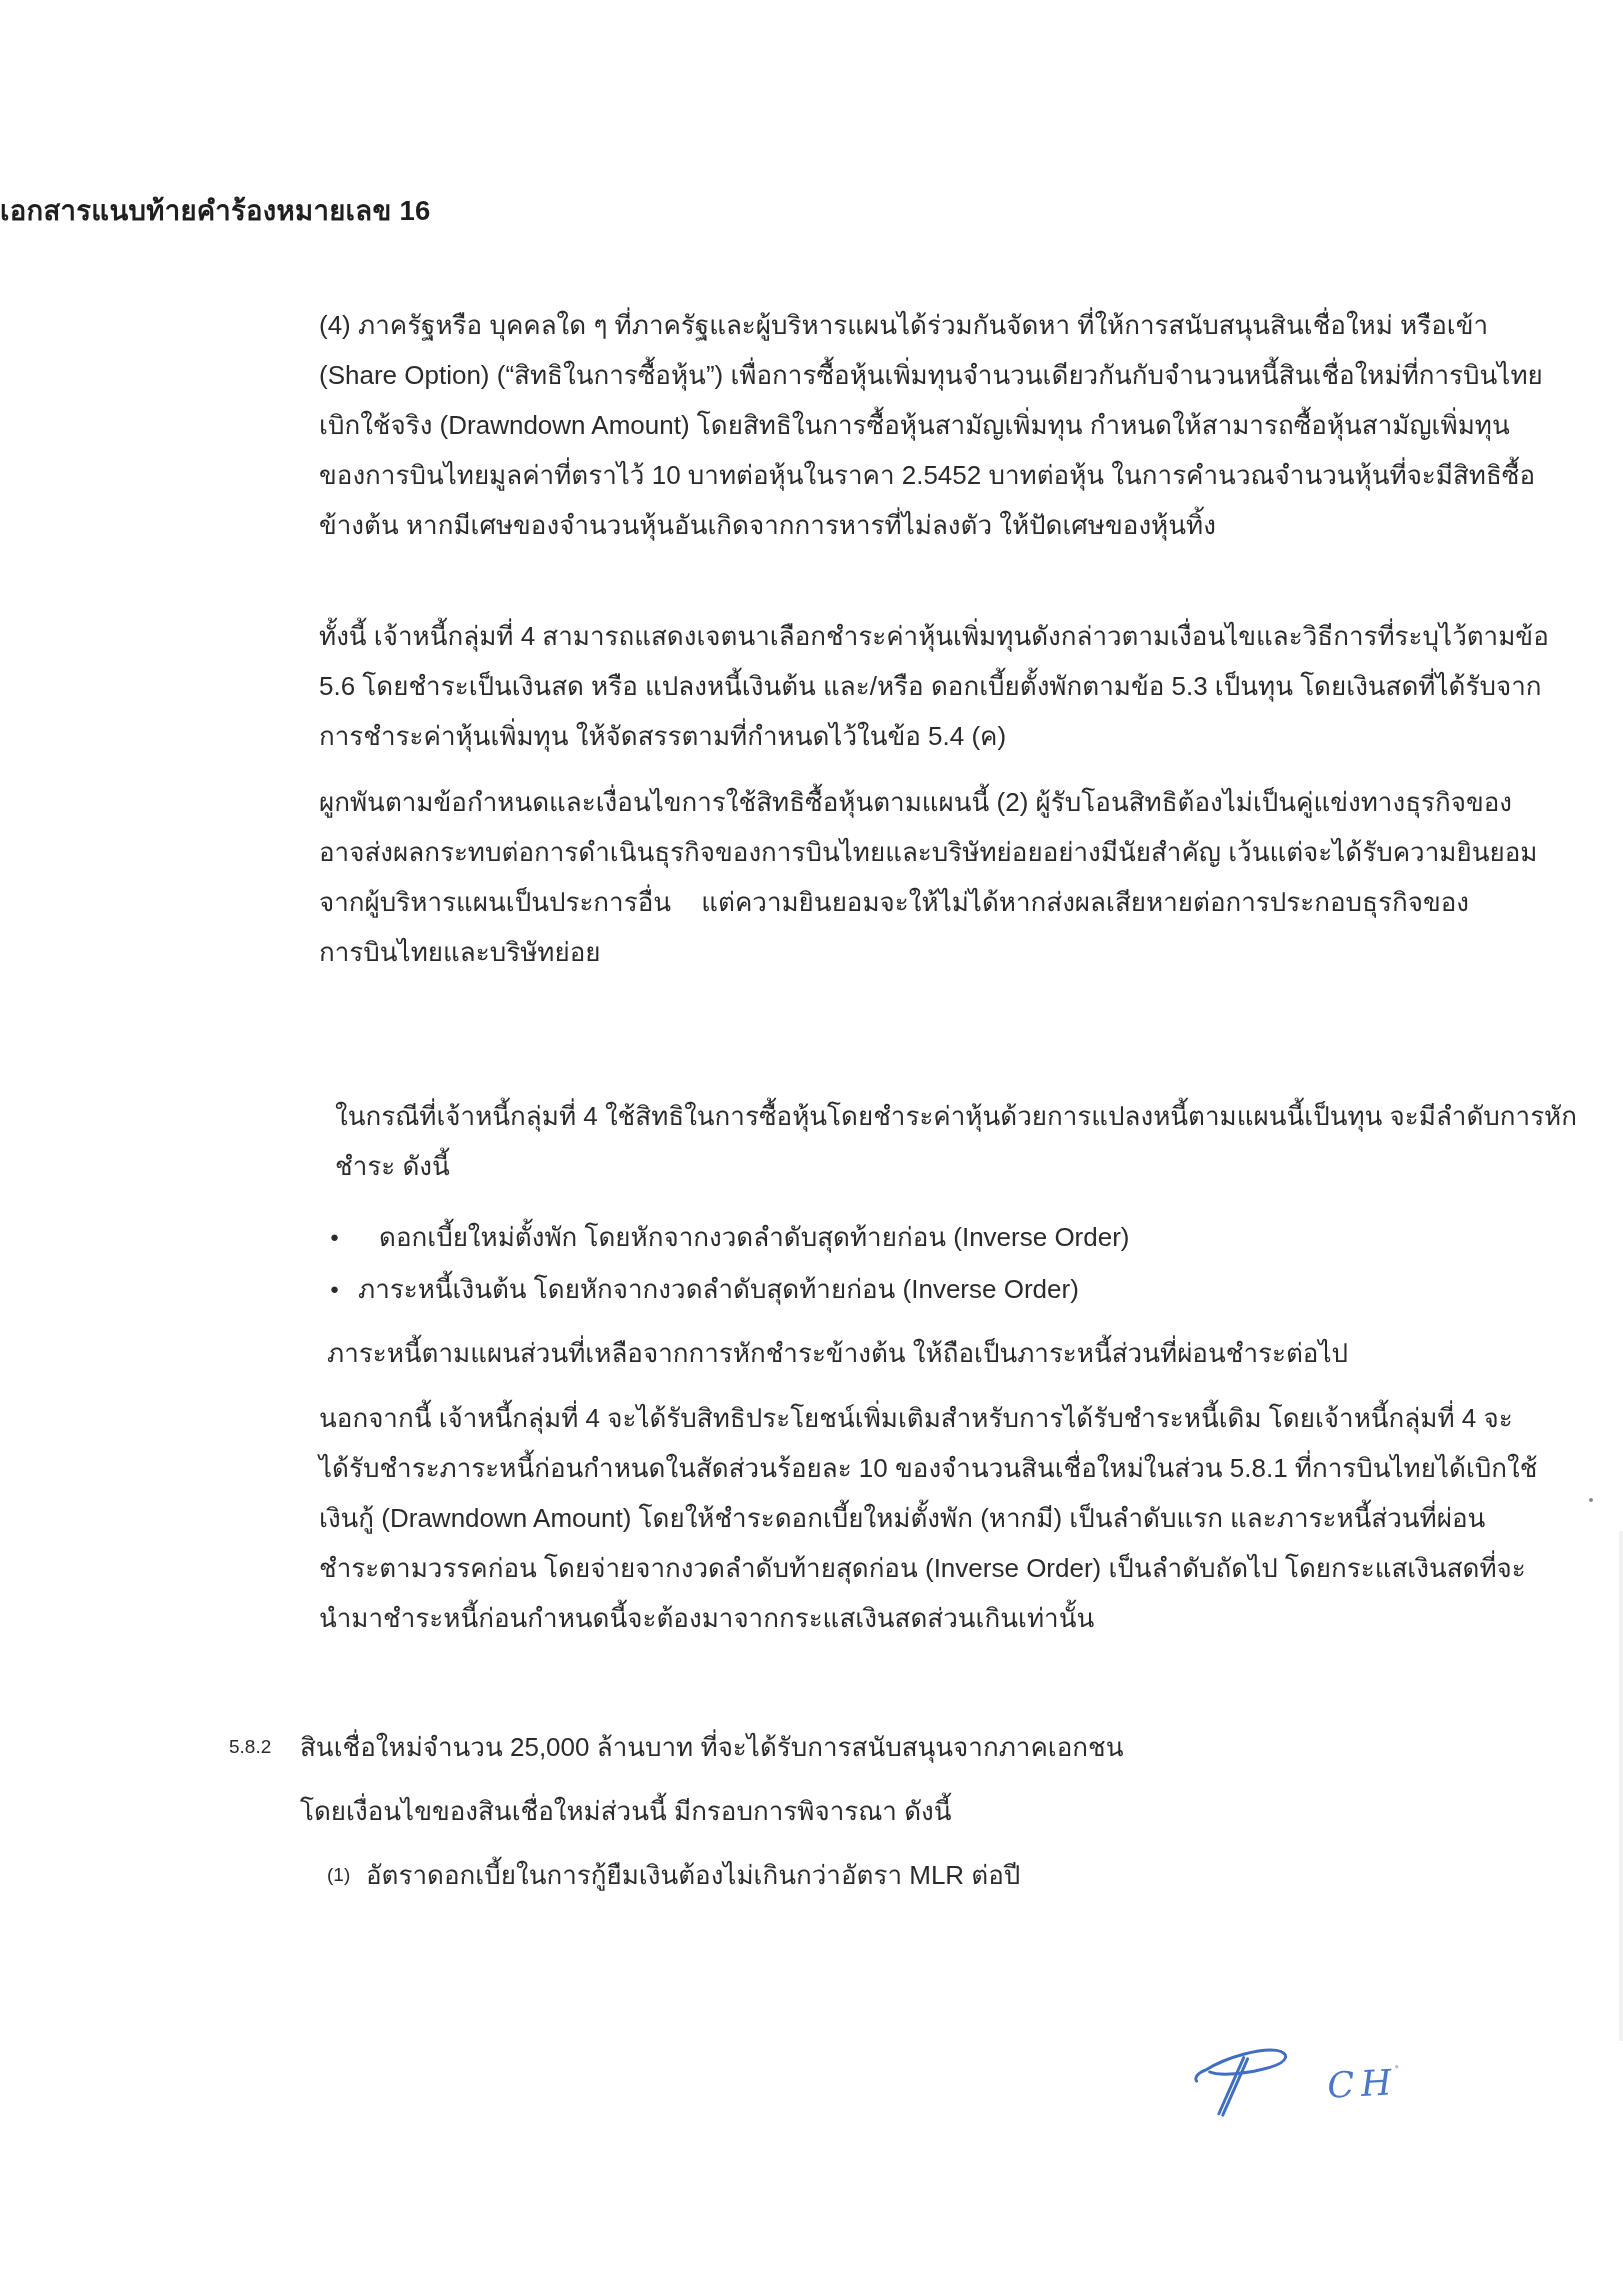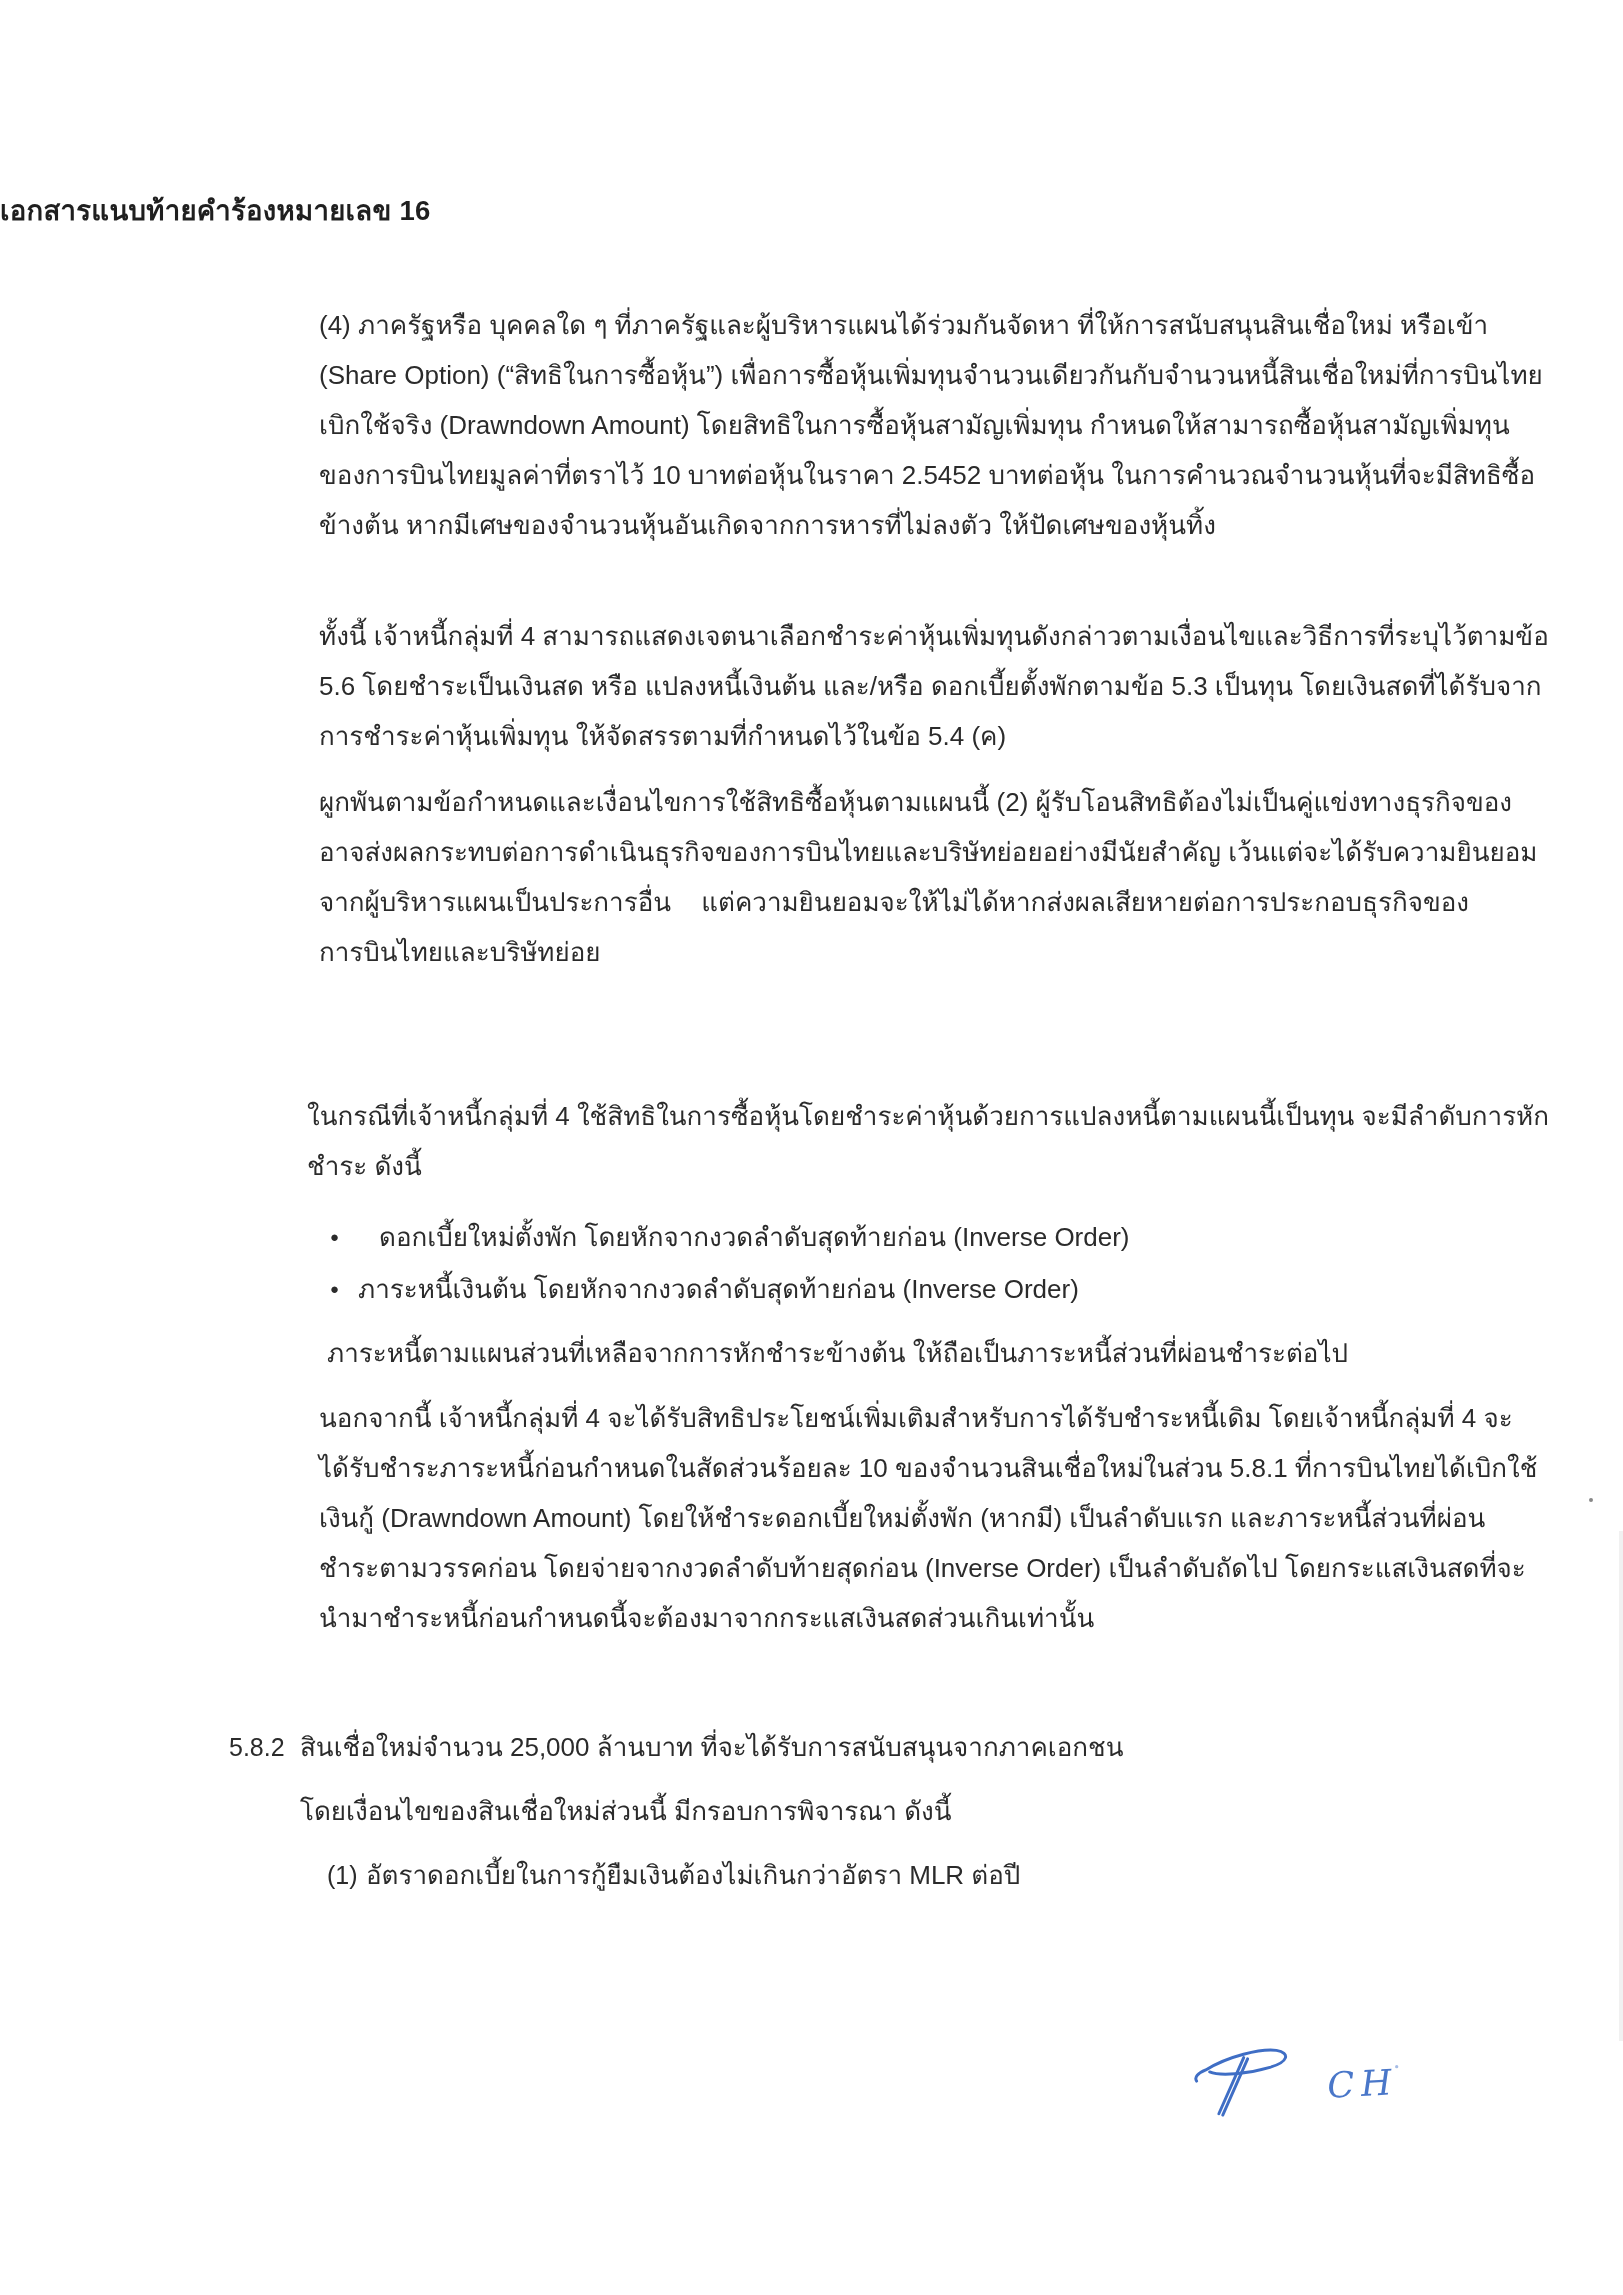--- a/index.html
+++ b/index.html
@@ -19,21 +19,21 @@
   }
   .block{position:absolute;left:0;width:1623px;}
   .lines{position:absolute;top:0;}
   .line{
     font-size:26px;line-height:50px;height:50px;
     white-space:nowrap;color:#2b2b2b;
   }
   .just{text-align:justify;text-align-last:justify;}
   .num{
     position:absolute;top:0;
-    font-size:25px;line-height:50px;color:#2b2b2b;white-space:nowrap;
+    font-size:19px;line-height:50px;color:#2b2b2b;white-space:nowrap;
   }
   .bullet-marker{font-size:15px;}
   #signature{position:absolute;left:1178px;top:2034px;width:236px;height:85px;}
   #signature svg{display:block;}
   .sig-initials{
     font-family:"DejaVu Serif","Liberation Serif",serif;
     font-style:italic;
     font-size:54px;
     letter-spacing:10px;
     fill:#4a77c9;
@@ -73,21 +73,21 @@
       </div>
       <div class="block para" style="top: 777px;">
         <div class="lines" style="left: 319px; width: 1150px;">
           <div class="line just">ผูกพันตามข้อกำหนดและเงื่อนไขการใช้สิทธิซื้อหุ้นตามแผนนี้ (2) ผู้รับโอนสิทธิต้องไม่เป็นคู่แข่งทางธุรกิจของ</div>
           <div class="line just">อาจส่งผลกระทบต่อการดำเนินธุรกิจของการบินไทยและบริษัทย่อยอย่างมีนัยสำคัญ เว้นแต่จะได้รับความยินยอม</div>
           <div class="line just">จากผู้บริหารแผนเป็นประการอื่น แต่ความยินยอมจะให้ไม่ได้หากส่งผลเสียหายต่อการประกอบธุรกิจของ</div>
           <div class="line">การบินไทยและบริษัทย่อย</div>
         </div>
       </div>
       <div class="block para" style="top: 1091px;">
-        <div class="lines" style="left: 307px; width: 1150px;">
+        <div class="lines" style="left: 335px; width: 1150px;">
           <div class="line just">ในกรณีที่เจ้าหนี้กลุ่มที่ 4 ใช้สิทธิในการซื้อหุ้นโดยชำระค่าหุ้นด้วยการแปลงหนี้ตามแผนนี้เป็นทุน จะมีลำดับการหัก</div>
           <div class="line">ชำระ ดังนี้</div>
         </div>
       </div>
       <div class="block bullet" style="top: 1212px;">
         <span class="num bullet-marker" style="left: 330px;">●</span>
         <div class="lines" style="left: 379px; width: 1112px;">
           <div class="line">ดอกเบี้ยใหม่ตั้งพัก โดยหักจากงวดลำดับสุดท้ายก่อน (Inverse Order)</div>
         </div>
       </div>

